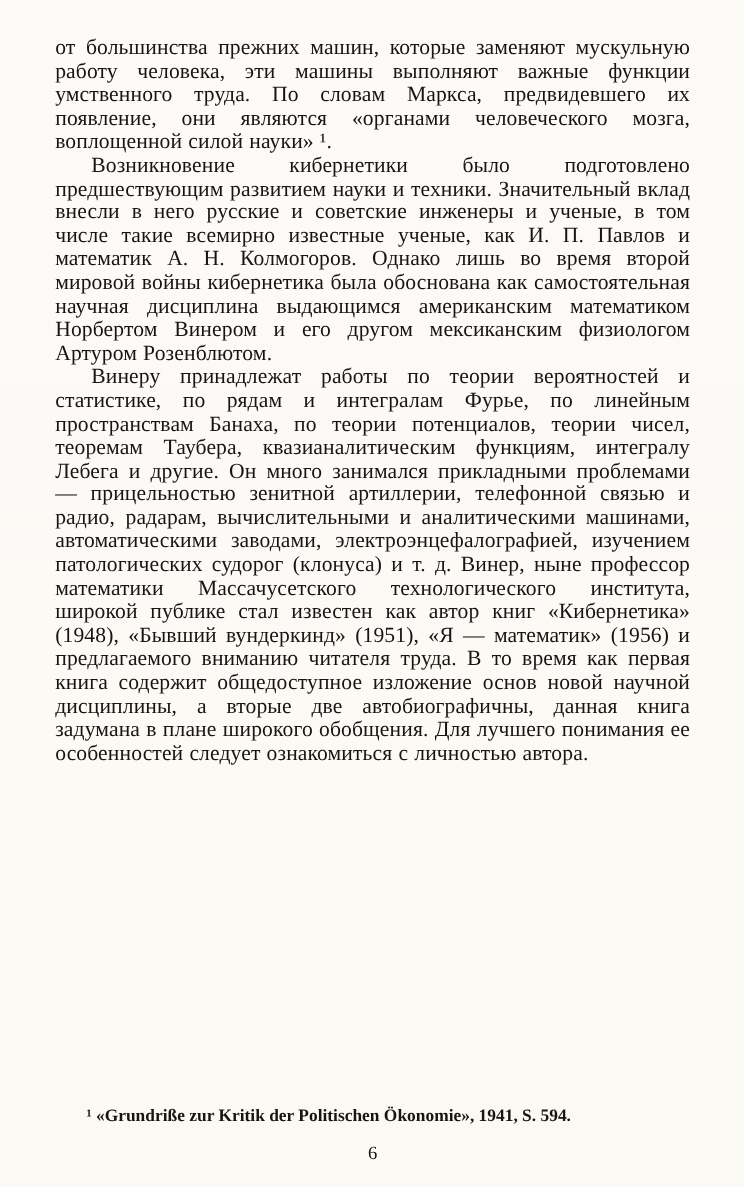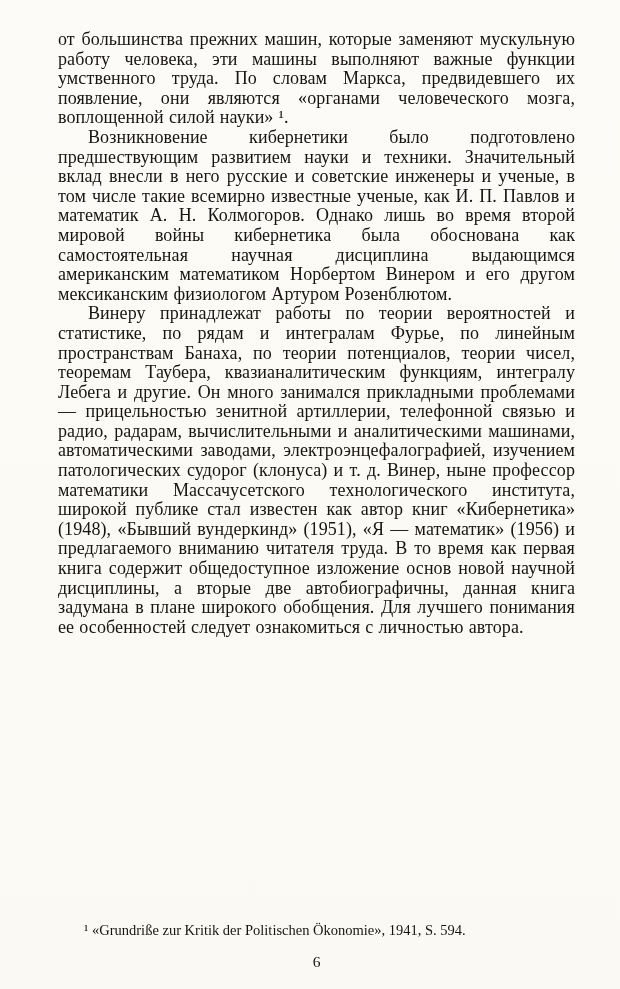--- a/index.html
+++ b/index.html
@@ -11,21 +11,21 @@
       height: 989px;
       background: #fbfaf5;
       color: #171411;
       font-family: "Liberation Serif", "DejaVu Serif", serif;
       -webkit-font-smoothing: antialiased;
     }
     .scan-page {
       box-sizing: border-box;
       width: 620px;
       height: 989px;
-      padding: 30px 45px 16px 58px;
+      padding: 30px 45px 16px 46px;
       display: flex;
       flex-direction: column;
       background: linear-gradient(180deg, #fcfbf7 0%, #faf9f4 100%);
       overflow: hidden;
     }
     .body-text {
       flex: 0 0 auto;
     }
     .body-text p {
       margin: 0;
@@ -44,20 +44,21 @@
     .footnote-area {
       margin-top: auto;
       padding-top: 8px;
     }
     .footnote-area p {
       margin: 0;
       font-size: 14.5px;
       line-height: 17px;
       text-indent: 26px;
       text-align: left;
+      font-weight: bold;
     }
     .page-number {
       text-align: center;
       font-size: 15.5px;
       margin-top: 14px;
       padding-bottom: 2px;
     }
   </style>
 </head>
 <body>

